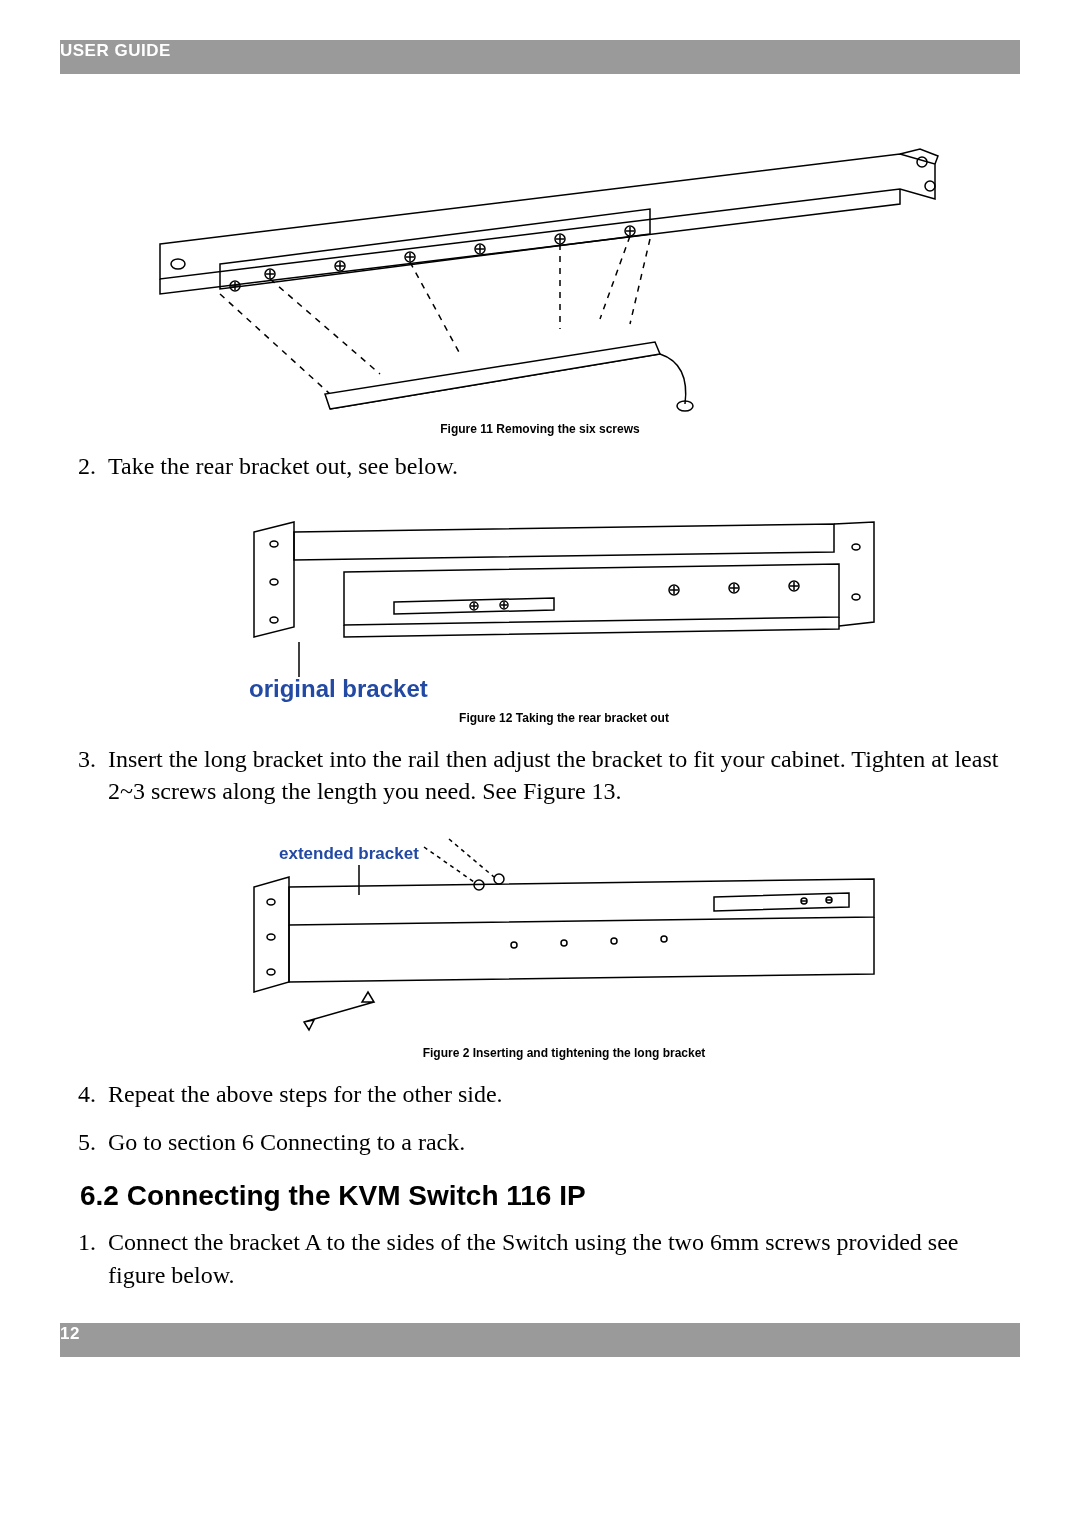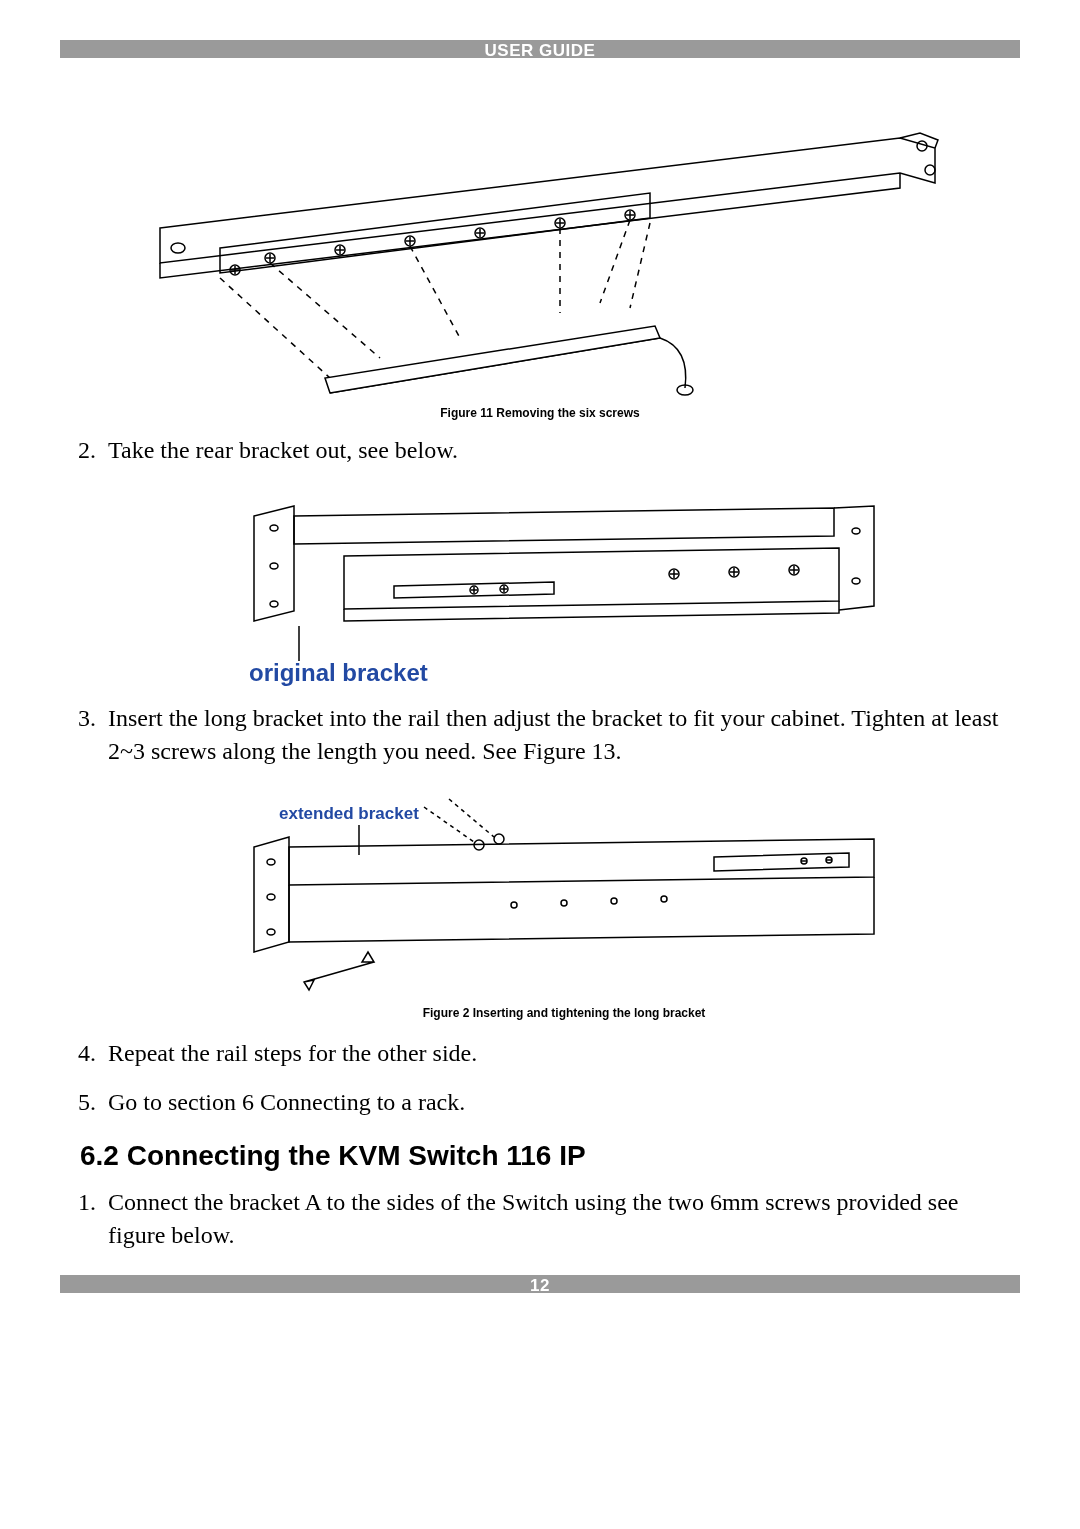--- a/index.html
+++ b/index.html
@@ -13,28 +13,28 @@
   .page {
     padding: 40px 60px 30px 60px;
     box-sizing: border-box;
   }
   .top-bar, .bottom-bar {
     background: #9a9a9a;
     color: #fff;
     font-family: Arial, Helvetica, sans-serif;
     font-weight: bold;
     font-size: 17px;
-    text-align: center;
+    text-align: left;
     padding: 0px 0;
     letter-spacing: 0.5px;
     line-height: 22px;
-    height: 18px;
+    height: 34px;
   }
   .bottom-bar {
-    margin-top: 24px;
+    margin-top: 32px;
   }
   .figure-wrap {
     margin: 20px 0 6px 0;
   }
   .figure-caption {
     font-family: Arial, Helvetica, sans-serif;
     font-weight: bold;
     font-size: 12px;
     text-align: center;
     margin: 8px 0 14px 0;
@@ -156,20 +156,21 @@
 
             <path d="M590 22 L630 20 L630 120 L595 124"></path>
             <ellipse cx="612" cy="45" rx="4" ry="3"></ellipse>
             <ellipse cx="612" cy="95" rx="4" ry="3"></ellipse>
 
             <line x1="55" y1="140" x2="55" y2="175"></line>
           </g>
           <text x="5" y="195" class="blue-label" font-size="24">original bracket</text>
         </svg>
       </div>
+      <div class="figure-caption">Figure 12 Taking the rear bracket out</div>
     </li>
 
     <li><span>Insert the long bracket into the rail then adjust the bracket to fit your cabinet. Tighten at least 2~3 screws along the length you need. See Figure 13.</span>
 
       
       <div class="figure-wrap">
         <svg class="diagram" width="640" height="210" viewBox="0 0 640 210">
           <g stroke="#000" stroke-width="1.5" fill="none">
 
             <path d="M10 60 L45 50 L45 155 L10 165 Z"></path>
@@ -201,21 +202,21 @@
             <path d="M60 195 L130 175 M60 195 l10 -2 l-5 10 Z M130 175 l-12 0 l6 -10 Z"></path>
 
             <line x1="115" y1="38" x2="115" y2="68"></line>
           </g>
           <text x="35" y="32" class="blue-label" font-size="17">extended bracket</text>
         </svg>
       </div>
       <div class="figure-caption">Figure 2 Inserting and tightening the long bracket</div>
     </li>
 
-    <li><span>Repeat the rail steps for the other side.</span></li>
+    <li><span>Repeat the above steps for the other side.</span></li>
     <li><span>Go to section 6 Connecting to a rack.</span></li>
   </ol>
 
   <h2 class="section">6.2 Connecting the KVM Switch 116 IP</h2>
 
   <ol class="main-list" start="1">
     <li><span>Connect the bracket A to the sides of the Switch using the two 6mm screws provided see figure below.</span></li>
   </ol>
 
   <div class="bottom-bar">

